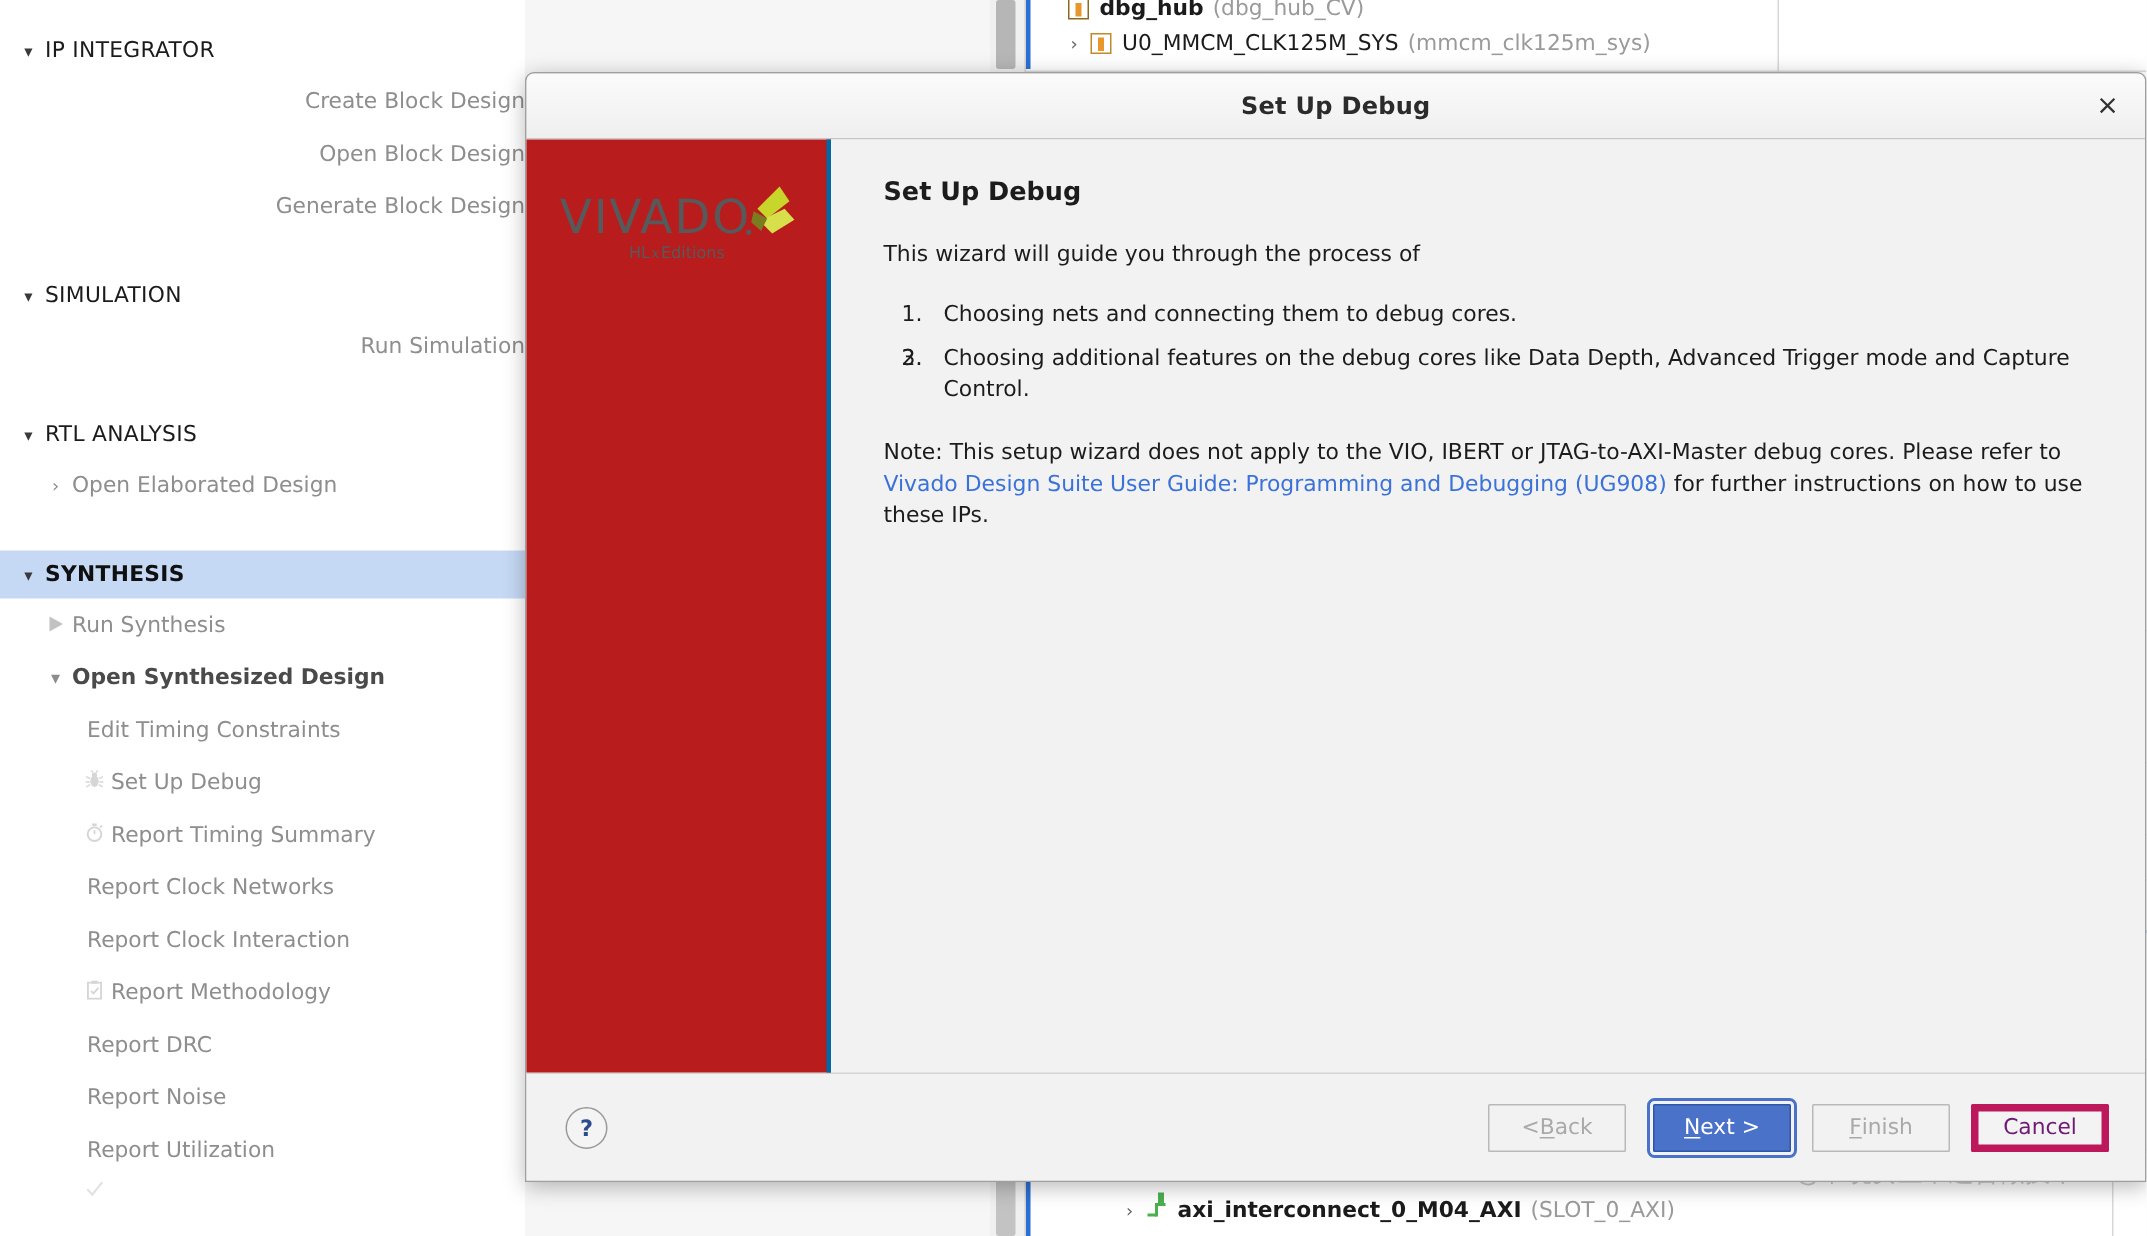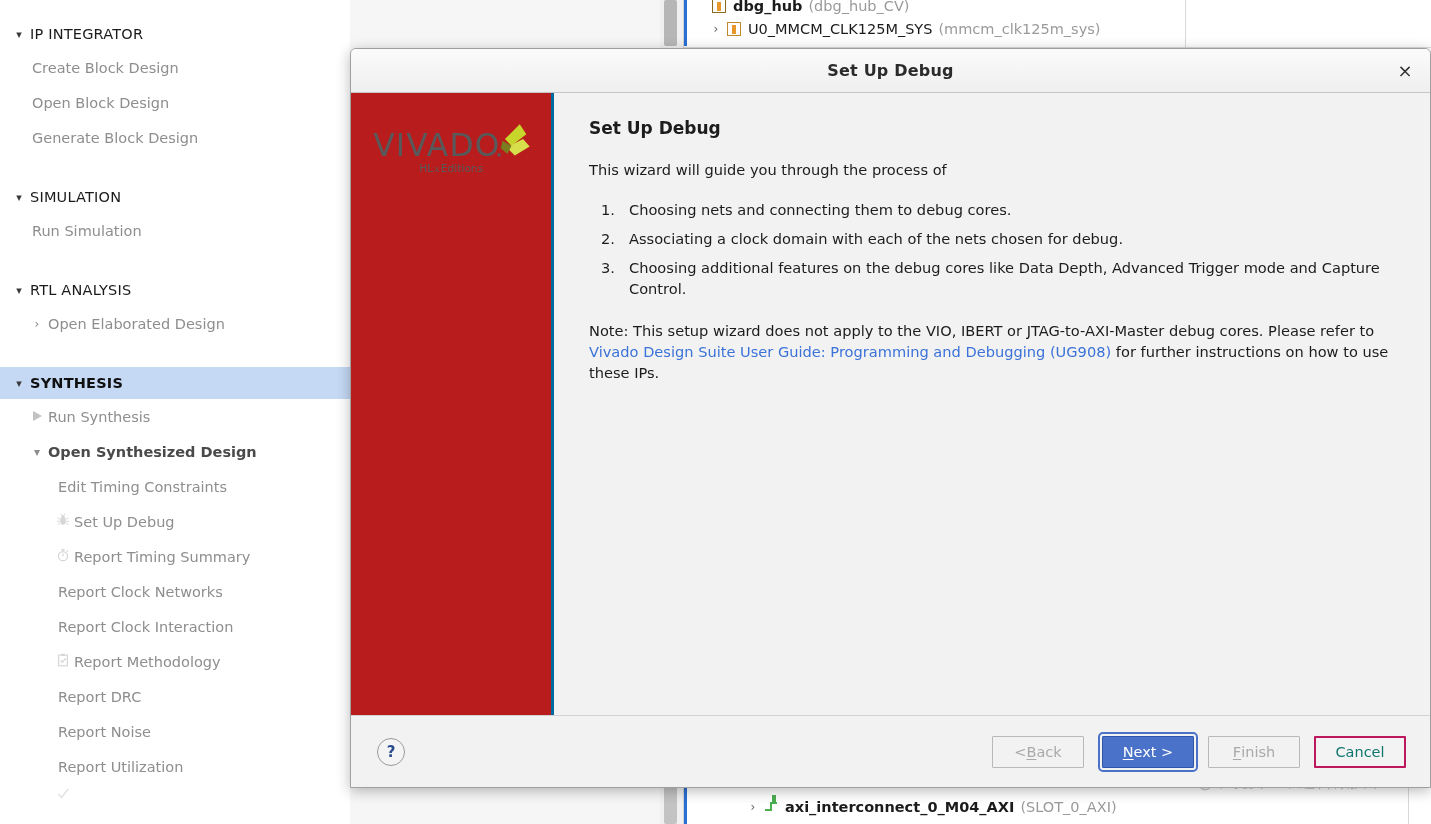--- a/index.html
+++ b/index.html
@@ -39,21 +39,21 @@
   .flow-item .arrow {
     width: 22px; flex: 0 0 22px; text-align: center;
     font-size: 12px; color: #8d8d8d; line-height: 1;
   }
   .flow-item .ico {
     width: 22px; flex: 0 0 22px; text-align: center;
     line-height: 1; position: relative;
   }
   .flow-item .it-label { color: #8e8e8e; white-space: nowrap; }
   .flow-item.bold-item .it-label { color: #4a4a4a; font-weight: bold; }
-  .flow-item.ind1 { padding-left: 32px; }
+  .flow-item.ind1 { padding-left: 32px; justify-content: flex-end; }
   .flow-item.ind0 { padding-left: 8px; }
   .flow-item.ind2 { padding-left: 58px; }
   .gap { height: 26px; }
 
   
   .gicon { display:inline-block; opacity:.55; }
 
   
   .bg-right {
     position: absolute; left: 350px; top: 0; width: 1081px; height: 824px;
@@ -205,21 +205,21 @@
   }
   .btn-spacer { flex: 1 1 auto; }
   .btn {
     height: 32px; min-width: 92px; padding: 0 14px;
     font-size: 14.5px; margin-left: 14px;
     border: 1px solid #b9b9b9; background: #f2f2f2; color: #a9a9a9;
     display: inline-flex; align-items: center; justify-content: center;
     cursor: default; border-radius: 1px;
   }
   .btn.enabled {
-    color: #0f766e; border: 2px solid #be185d; background: #f3f3f3; cursor: pointer;
+    color: #701a75; border: 5px solid #be185d; background: #f3f3f3; cursor: pointer;
   }
   .btn.primary {
     background: #4a72c8; color: #ffffff; border: 1px solid #2e55a8;
     outline: 2px solid #4a72c8; outline-offset: 2px; cursor: pointer;
     margin-left: 18px;
   }
   .btn u { text-underline-offset: 2px; }
 </style>
 </head>
 <body>
@@ -440,21 +440,20 @@
         <h1 class="dlg-h1">Set Up Debug</h1>
         <p class="dlg-p">This wizard will guide you through the process of</p>
 
         <ol class="dlg-ol">
           <li>
             <span class="num">1.</span>
             <span>Choosing nets and connecting them to debug cores.</span>
           </li>
           <li>
             <span class="num">2.</span>
-            <span>Associating a clock domain with each of the nets chosen for debug.</span>
           </li>
           <li>
             <span class="num">3.</span>
             <span>Choosing additional features on the debug cores like Data Depth, Advanced Trigger mode and Capture Control.</span>
           </li>
         </ol>
 
         <p class="dlg-note">
           <span>Note: This setup wizard does not apply to the VIO, IBERT or JTAG-to-AXI-Master debug cores. Please refer to </span><span class="dlg-link">Vivado Design Suite User Guide: Programming and Debugging (UG908)</span><span> for further instructions on how to use these IPs.</span>
         </p>

